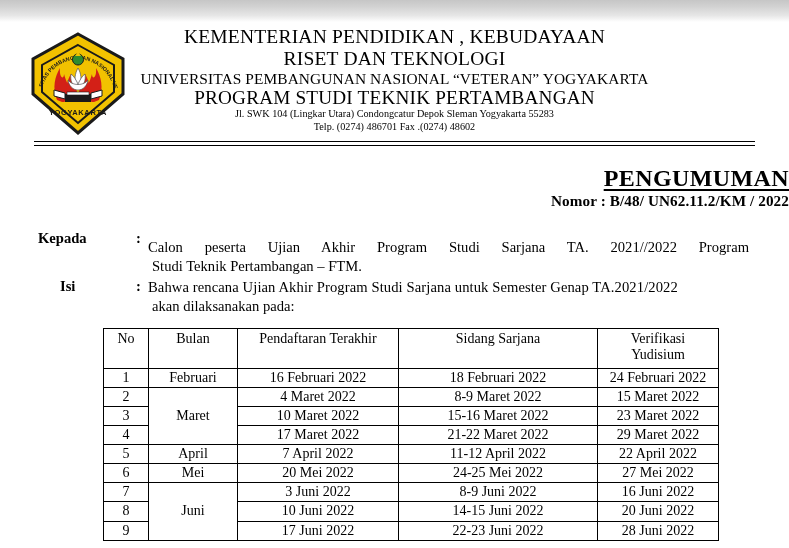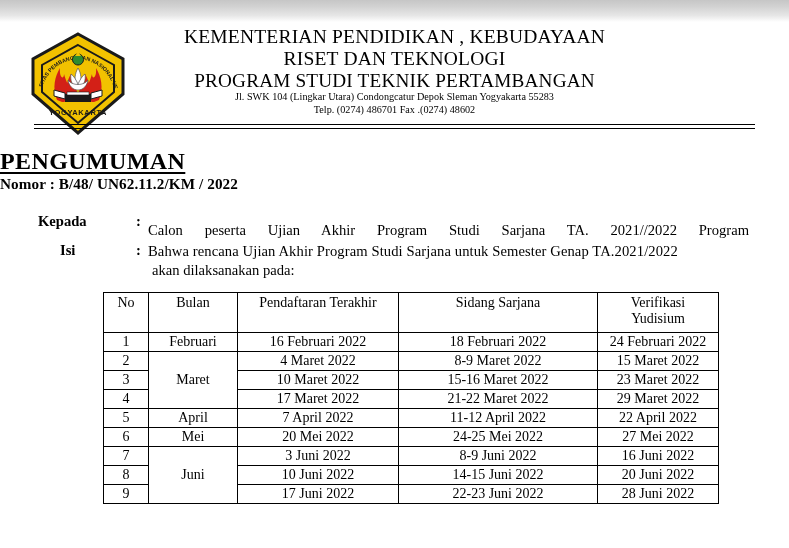--- a/index.html
+++ b/index.html
@@ -83,21 +83,21 @@
   }
   .rule-double:after {
     content: "";
     position: absolute;
     left: 0; right: 0; top: 3px;
     border-top: 1.4px solid #000;
   }
 
   
   .title-block {
-    text-align: left;
+    text-align: right;
     margin-top: 20px;
   }
   .doc-title {
     font-size: 24px;
     font-weight: bold;
     text-decoration: underline;
     text-underline-offset: 3px;
     letter-spacing: 0.4px;
   }
   .doc-number {
@@ -228,39 +228,41 @@
 
         <path d="M28,60 L39,63 L39,69 L28,66 Z" fill="#ffffff" stroke="#1a1a1a" stroke-width="1"></path>
         <path d="M76,60 L65,63 L65,69 L76,66 Z" fill="#ffffff" stroke="#1a1a1a" stroke-width="1"></path>
 
         <text x="52" y="85" text-anchor="middle" font-family="'Liberation Sans', sans-serif" font-size="7.5" font-weight="bold" fill="#1a1a1a" letter-spacing="0.6">YOGYAKARTA</text>
       </svg>
     </div>
 
     <div class="lh-line lh-l1">KEMENTERIAN PENDIDIKAN , KEBUDAYAAN</div>
     <div class="lh-line lh-l2">RISET DAN TEKNOLOGI</div>
+    <div class="lh-line lh-l3">UNIVERSITAS PEMBANGUNAN NASIONAL “VETERAN” YOGYAKARTA</div>
     <div class="lh-line lh-l5">PROGRAM STUDI TEKNIK PERTAMBANGAN</div>
     <div class="lh-line lh-addr">Jl. SWK 104 (Lingkar Utara) Condongcatur Depok Sleman Yogyakarta 55283</div>
     <div class="lh-line lh-addr">Telp. (0274) 486701 Fax .(0274) 48602</div>
 
     <div class="rule-double"></div>
   </div>
 
   <div class="title-block">
     <div class="doc-title">PENGUMUMAN</div>
     <div class="doc-number">Nomor : B/48/ UN62.11.2/KM / 2022</div>
   </div>
 
   <div class="fields">
 
     <div class="field-row">
       <div class="field-label">Kepada</div>
       <div class="field-colon">:</div>
       <div class="field-value">
         <span class="just">Calon  peserta  Ujian  Akhir  Program   Studi   Sarjana TA. 2021//2022   Program</span>
+        <span class="l2">Studi  Teknik    Pertambangan – FTM.</span>
       </div>
     </div>
 
     <div class="field-row">
       <div class="field-label indent">Isi</div>
       <div class="field-colon">:</div>
       <div class="field-value">
         <span class="w">Bahwa rencana Ujian Akhir Program Studi Sarjana untuk Semester Genap  TA.2021/2022</span>
         <span class="l2">akan    dilaksanakan  pada:</span>
       </div>

